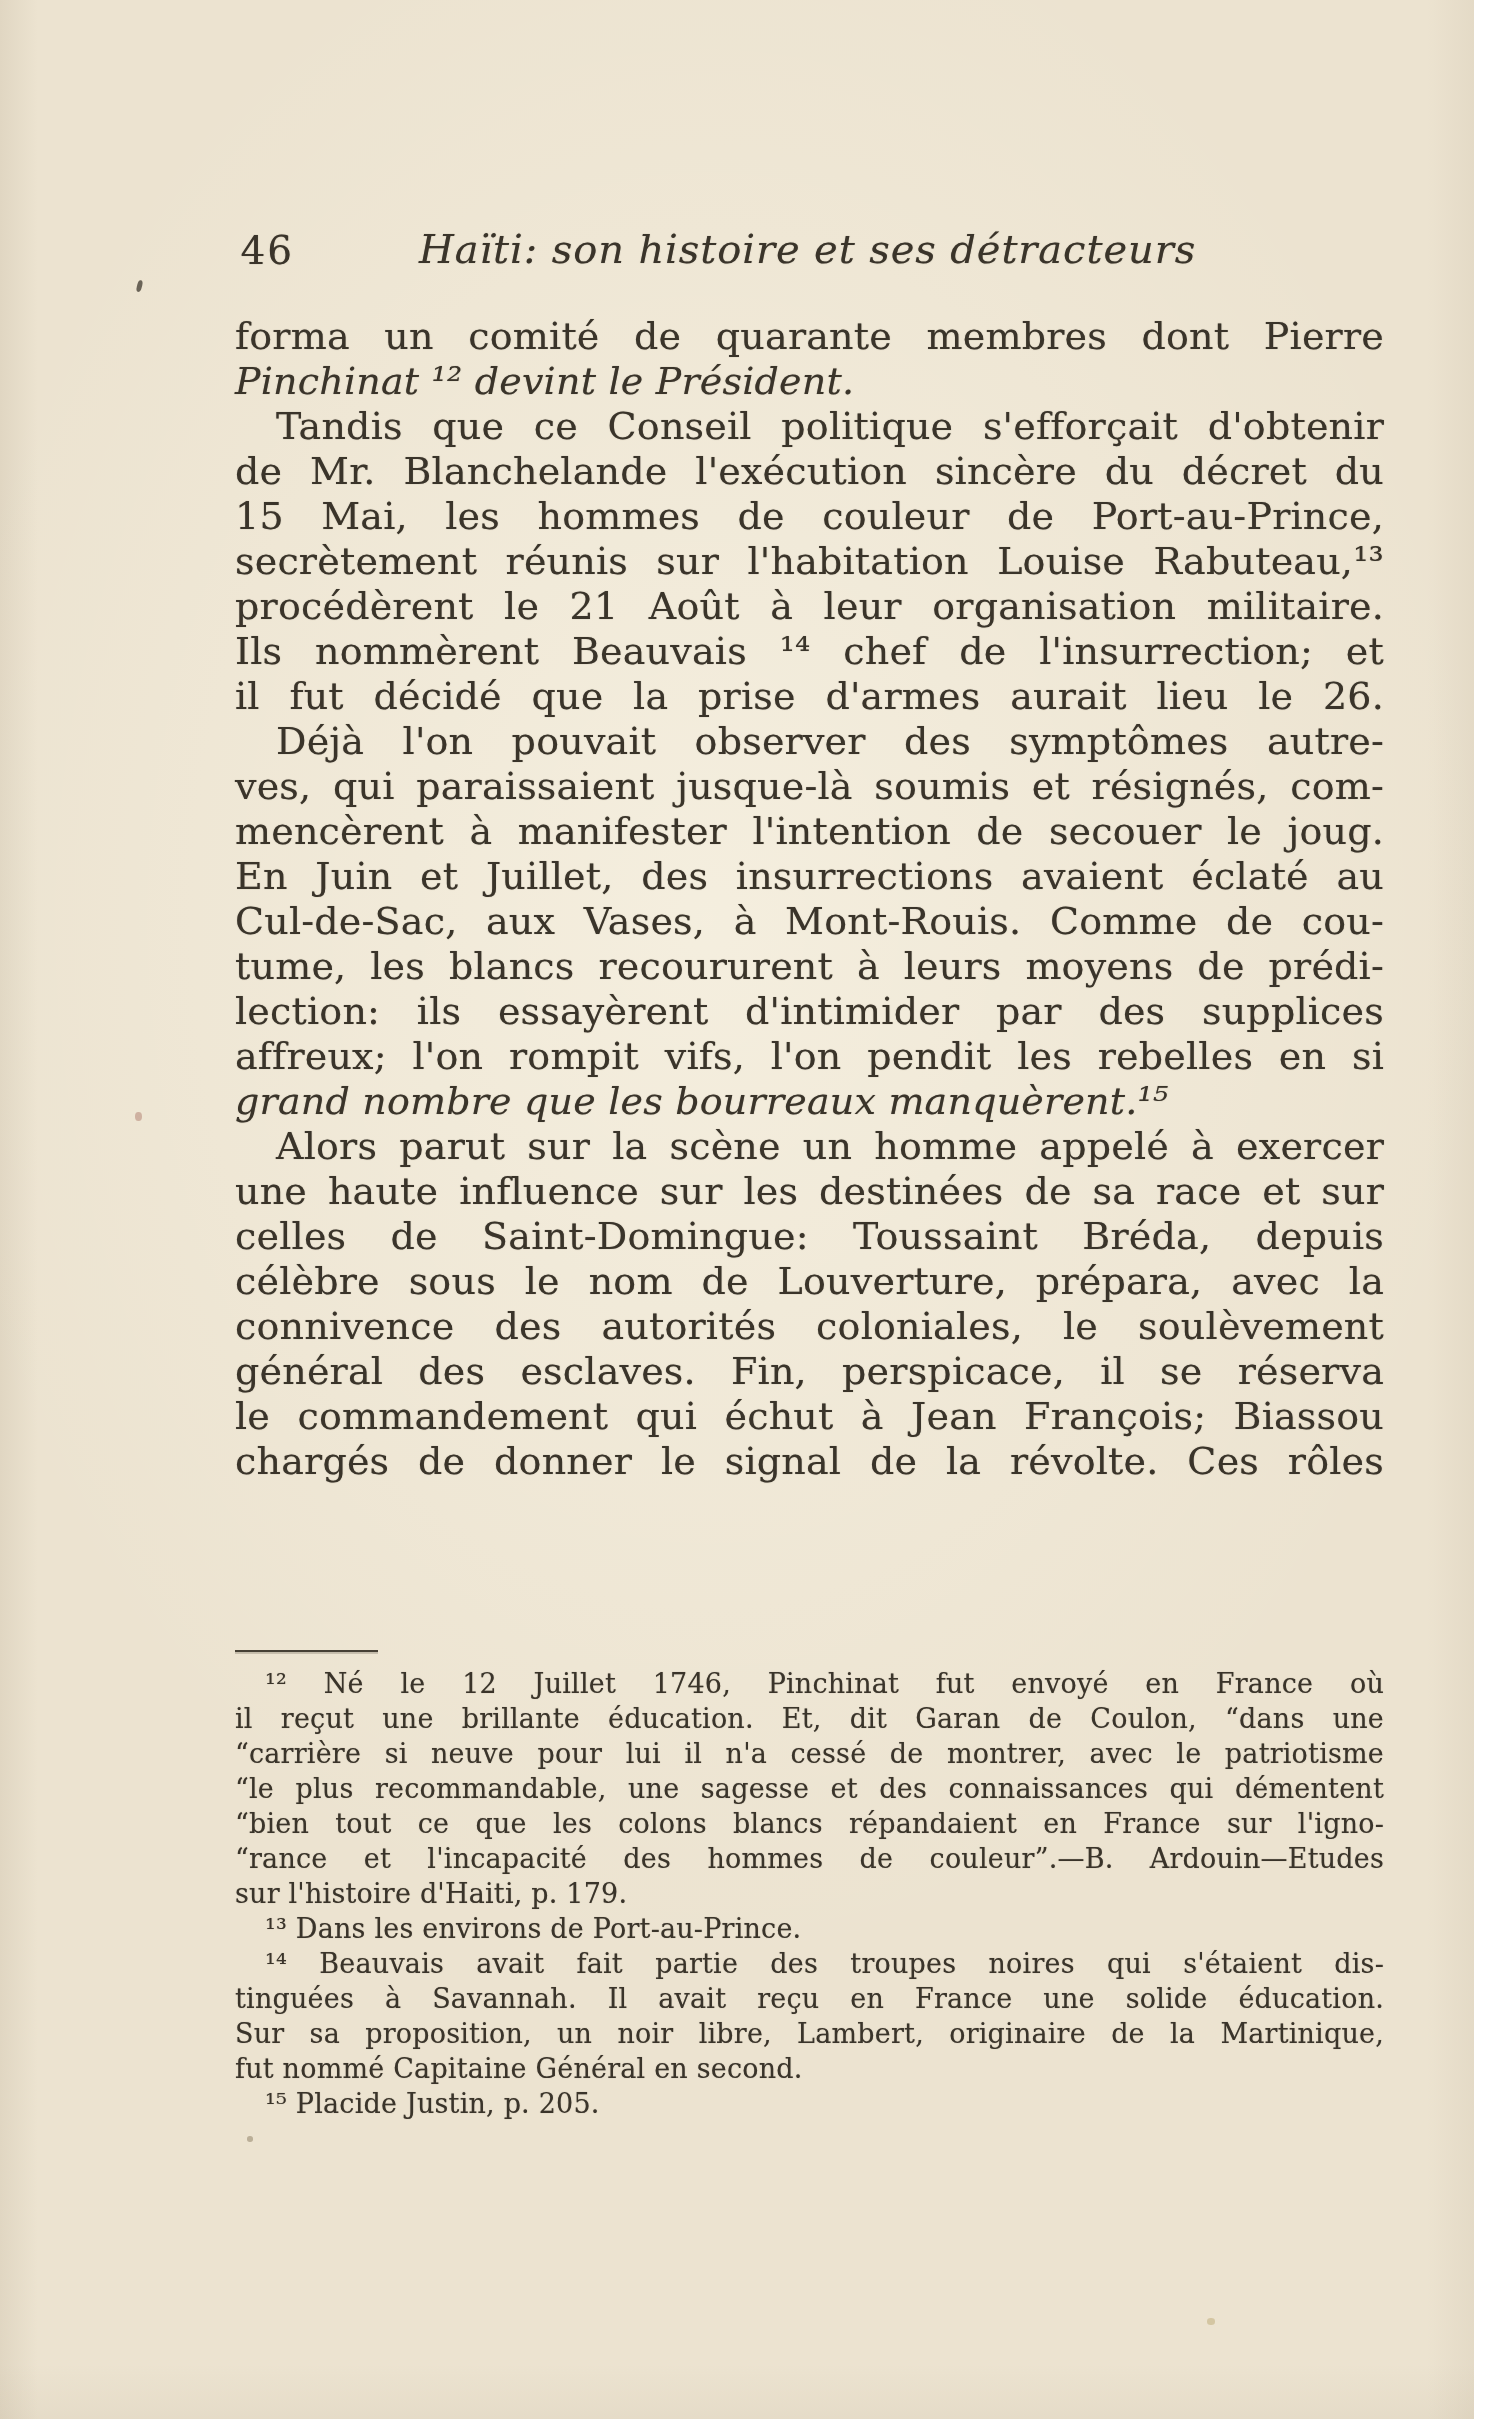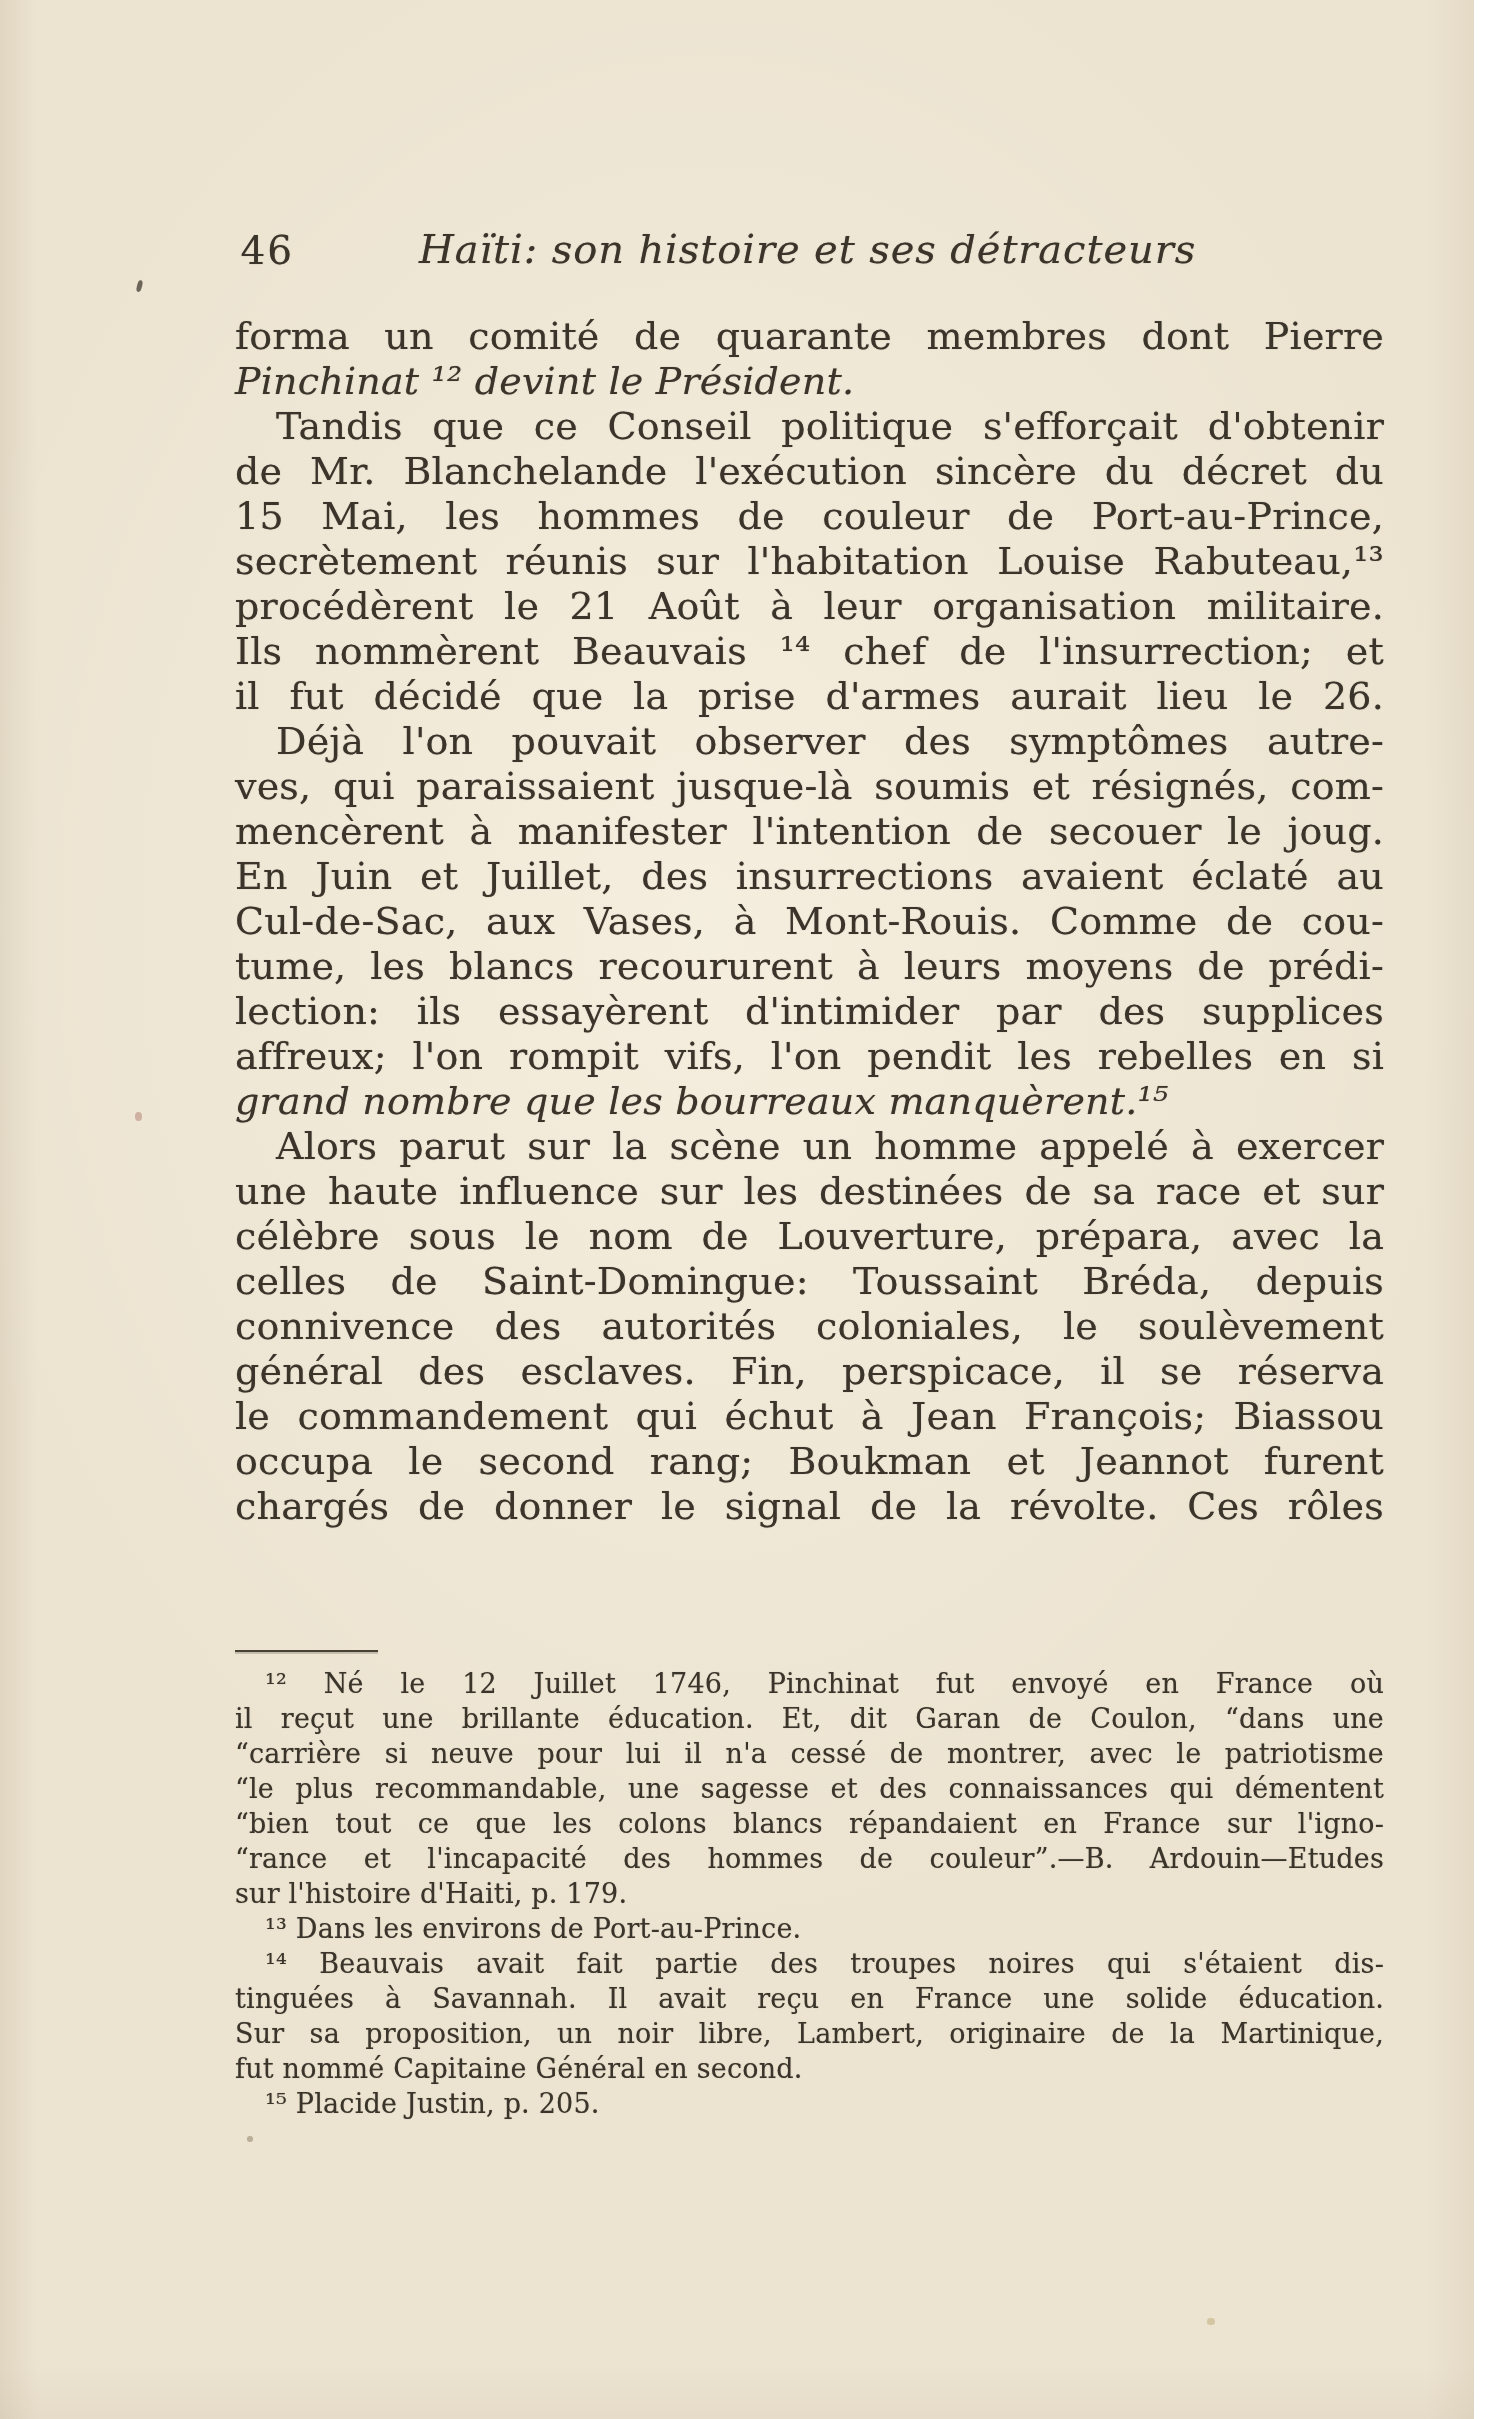--- a/index.html
+++ b/index.html
@@ -144,26 +144,25 @@
     <div class="bline">ves, qui paraissaient jusque-là soumis et résignés, com-</div>
     <div class="bline">mencèrent à manifester l'intention de secouer le joug.</div>
     <div class="bline">En Juin et Juillet, des insurrections avaient éclaté au</div>
     <div class="bline">Cul-de-Sac, aux Vases, à Mont-Rouis.  Comme de cou-</div>
     <div class="bline">tume, les blancs recoururent à leurs moyens de prédi-</div>
     <div class="bline">lection: ils essayèrent d'intimider par des supplices</div>
     <div class="bline">affreux; l'on rompit vifs, l'on pendit les rebelles en si</div>
     <div class="bline short">grand nombre que les bourreaux manquèrent.¹⁵</div>
     <div class="bline indent">Alors parut sur la scène un homme appelé à exercer</div>
     <div class="bline">une haute influence sur les destinées de sa race et sur</div>
+    <div class="bline">celles de Saint-Domingue: Toussaint Bréda, depuis</div>
     <div class="bline">célèbre sous le nom de Louverture, prépara, avec la</div>
-    <div class="bline">celles de Saint-Domingue: Toussaint Bréda, depuis</div>
     <div class="bline">connivence des autorités coloniales, le soulèvement</div>
     <div class="bline">général des esclaves.  Fin, perspicace, il se réserva</div>
     <div class="bline">le commandement qui échut à Jean François; Biassou</div>
-    <div class="bline">occupa le second rang; Boukman et Jeannot furent</div>
     <div class="bline">chargés de donner le signal de la révolte.  Ces rôles</div>
   </div>
 
   <div class="footnote-divider"></div>
 
   <div class="footnotes">
     <div class="fline indent">¹² Né le 12 Juillet 1746, Pinchinat fut envoyé en France où</div>
     <div class="fline">il reçut une brillante éducation.  Et, dit Garan de Coulon, “dans une</div>
     <div class="fline">“carrière si neuve pour lui il n'a cessé de montrer, avec le patriotisme</div>
     <div class="fline">“le plus recommandable, une sagesse et des connaissances qui démentent</div>

